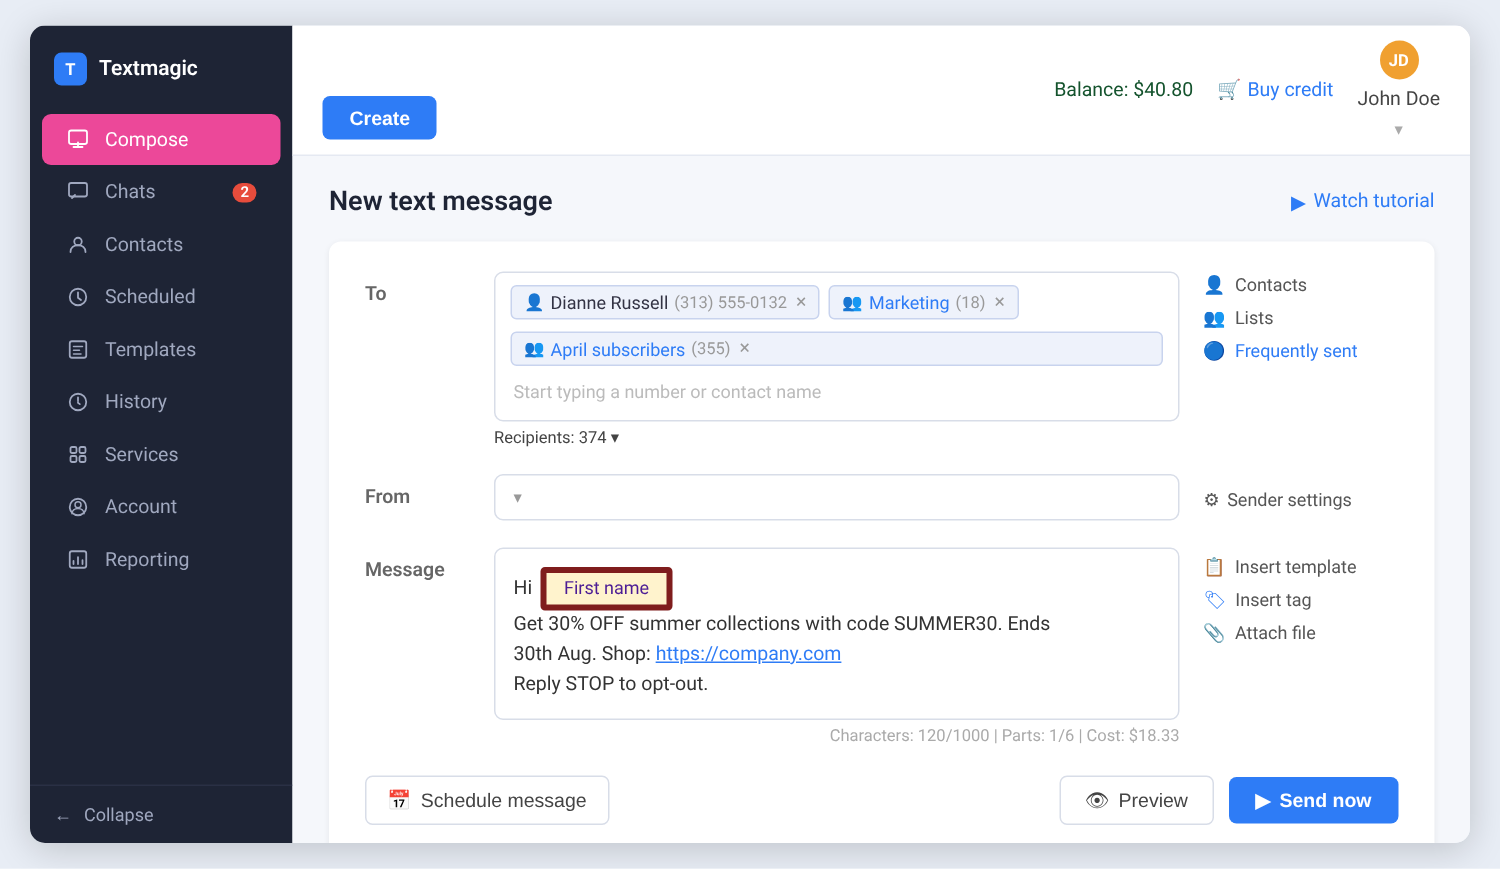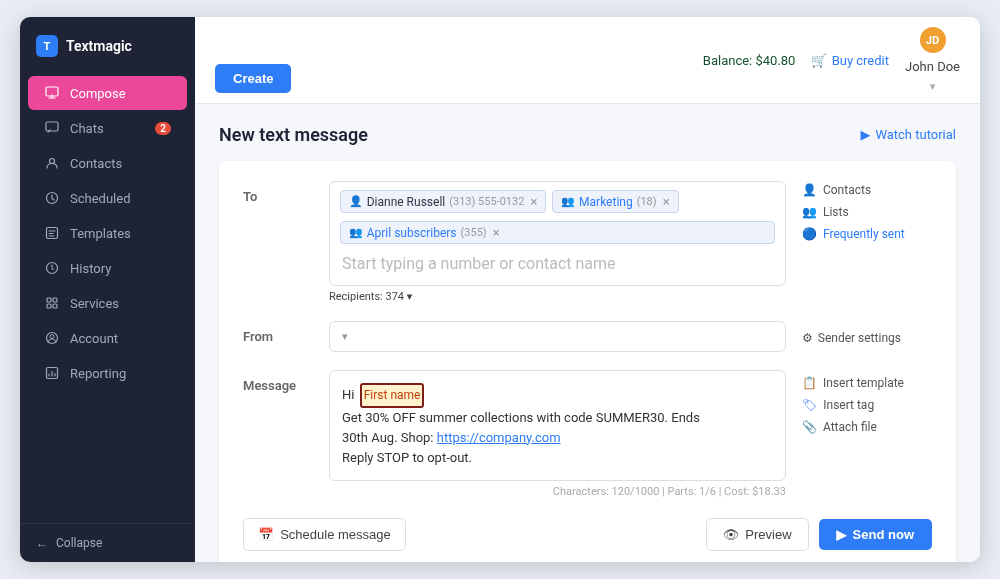--- a/index.html
+++ b/index.html
@@ -237,21 +237,21 @@
       background: #eef2fb;
       border: 1px solid #c8d3ee;
       border-radius: 4px;
       padding: 3px 8px;
       font-size: 12px;
       color: #334;
     }
     .tag-blue { color: #2e7cf6; }
     .tag-close { cursor: pointer; color: #999; font-size: 13px; margin-left: 2px; }
     .to-placeholder {
-      font-size: 16px;
+      font-size: 12px;
       color: #bbb;
       padding: 4px 2px;
     }
     .recipients-count {
       font-size: 11px;
       color: #aaa;
       margin-top: 4px;
     }
     .recipients-count span { color: #444; }
     
@@ -301,25 +301,25 @@
       border-radius: 6px;
       padding: 12px;
       min-height: 100px;
       font-size: 13px;
       color: #333;
       line-height: 1.55;
     }
     .message-area .first-name-tag {
       display: inline-block;
       background: #fff3cd;
-      border: 2px solid #7f1d1d;
+      border: 4px solid #7f1d1d;
       border-radius: 3px;
-      padding: 1px 2px;
+      padding: 1px 12px;
       font-size: 12px;
-      color: #c2410c;
+      color: #4c1d95;
       margin: 0 2px;
     }
     .message-area .link-text {
       color: #2e7cf6;
       text-decoration: underline;
     }
     .char-count {
       font-size: 11px;
       color: #aaa;
       text-align: right;

